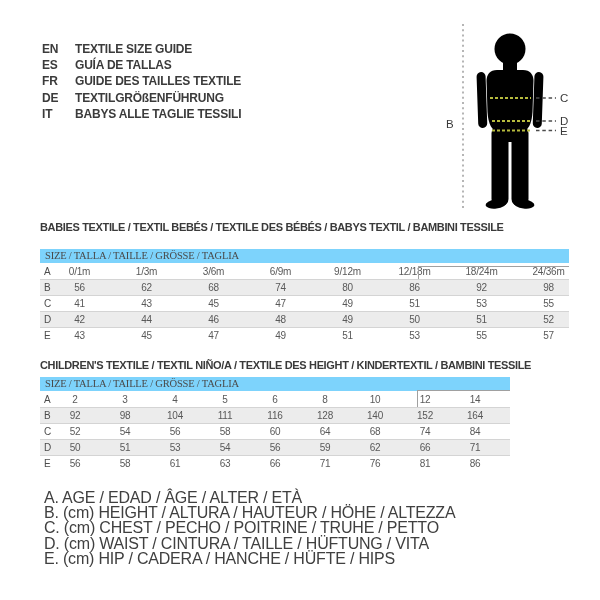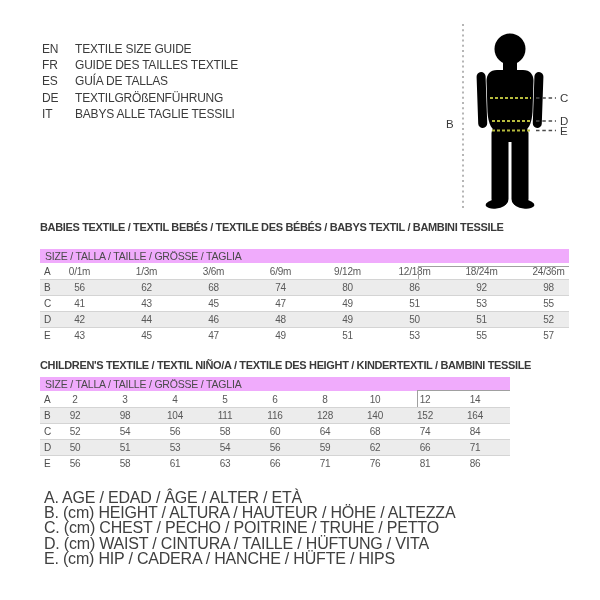--- a/index.html
+++ b/index.html
@@ -1,42 +1,42 @@
 <!DOCTYPE html>
 <html><head>
 <meta charset="utf-8">
 <style>
   * { margin:0; padding:0; box-sizing:border-box; }
   html,body { width:600px; height:600px; background:#ffffff; overflow:hidden; }
   body { position:relative; font-family:"Liberation Sans", sans-serif; color:#3b3b3b; }
 
   
   .lang-list { position:absolute; left:42px; top:41px; }
-  .lang-row { display:flex; height:16.2px; align-items:center; font-size:12px; letter-spacing:-0.2px; white-space:nowrap; }
+  .lang-row { display:flex; height:16.2px; align-items:center; font-size:12px; letter-spacing:-0.2px; white-space:nowrap;font-weight:bold; }
   .lang-code { width:33px; }
 
   
   .figure-wrap { position:absolute; left:440px; top:8px; width:160px; height:215px; }
   .figure-wrap svg { position:absolute; left:0; top:0; }
   .meas-label { position:absolute; font-size:11.5px; color:#3a3a3a; }
   .lbl-b { left:446px; top:118px; }
   .lbl-c { left:560px; top:92px; }
   .lbl-d { left:560px; top:114.5px; }
   .lbl-e { left:560px; top:124.5px; }
 
   
   .section-title { position:absolute; left:40px; font-size:11px; font-weight:bold; letter-spacing:-0.35px; white-space:nowrap; color:#3a3a3a;text-align:right; }
   .babies-title { top:221px; }
   .children-title { top:359px; }
 
   
   .size-table { position:absolute; left:40px; }
   .babies-table { top:249px; width:529px; }
   .children-table { top:377px; width:470px; }
-  .tband { height:14px; background:#f0abfc; font-size:10.5px; line-height:14px; padding-left:5px; color:#4a4a4a; letter-spacing:-0.2px; white-space:nowrap; overflow:hidden; }
+  .tband { height:14px; background:#7dd3fc; font-size:10.5px; line-height:14px; padding-left:5px; color:#4a4a4a; letter-spacing:-0.2px; white-space:nowrap; overflow:hidden;font-family:Liberation Serif, serif; }
   .trow { position:relative; height:16px; width:100%; }
   .trow:nth-child(even) { background:#ececec; }
   .trow + .trow { border-top:1px solid #d4d4d4; }
   .tlabel { position:absolute; left:4px; top:0; height:100%; display:flex; align-items:center; font-size:10px; color:#4c4c4c; }
   .tvals { position:absolute; top:0; height:100%; display:flex; }
   .babies-table .tvals { left:6px; width:536px; }
   .children-table .tvals { left:10px; width:450px; }
   .tcell { flex:1; display:flex; align-items:center; justify-content:center; font-size:10px; color:#595959; letter-spacing:-0.2px; }
 
   
@@ -50,26 +50,26 @@
 </style>
 </head>
 <body>
 
 <div class="lang-list">
   <div class="lang-row">
     <span class="lang-code">EN</span>
     <span class="lang-label">TEXTILE SIZE GUIDE</span>
   </div>
   <div class="lang-row">
+    <span class="lang-code">ES</span>
+    <span class="lang-label">GUÍA DE TALLAS</span>
+  </div>
+  <div class="lang-row">
     <span class="lang-code">FR</span>
     <span class="lang-label">GUIDE DES TAILLES TEXTILE</span>
-  </div>
-  <div class="lang-row">
-    <span class="lang-code">ES</span>
-    <span class="lang-label">GUÍA DE TALLAS</span>
   </div>
   <div class="lang-row">
     <span class="lang-code">DE</span>
     <span class="lang-label">TEXTILGRÖßENFÜHRUNG</span>
   </div>
   <div class="lang-row">
     <span class="lang-code">IT</span>
     <span class="lang-label">BABYS ALLE TAGLIE TESSILI</span>
   </div>
 </div>

